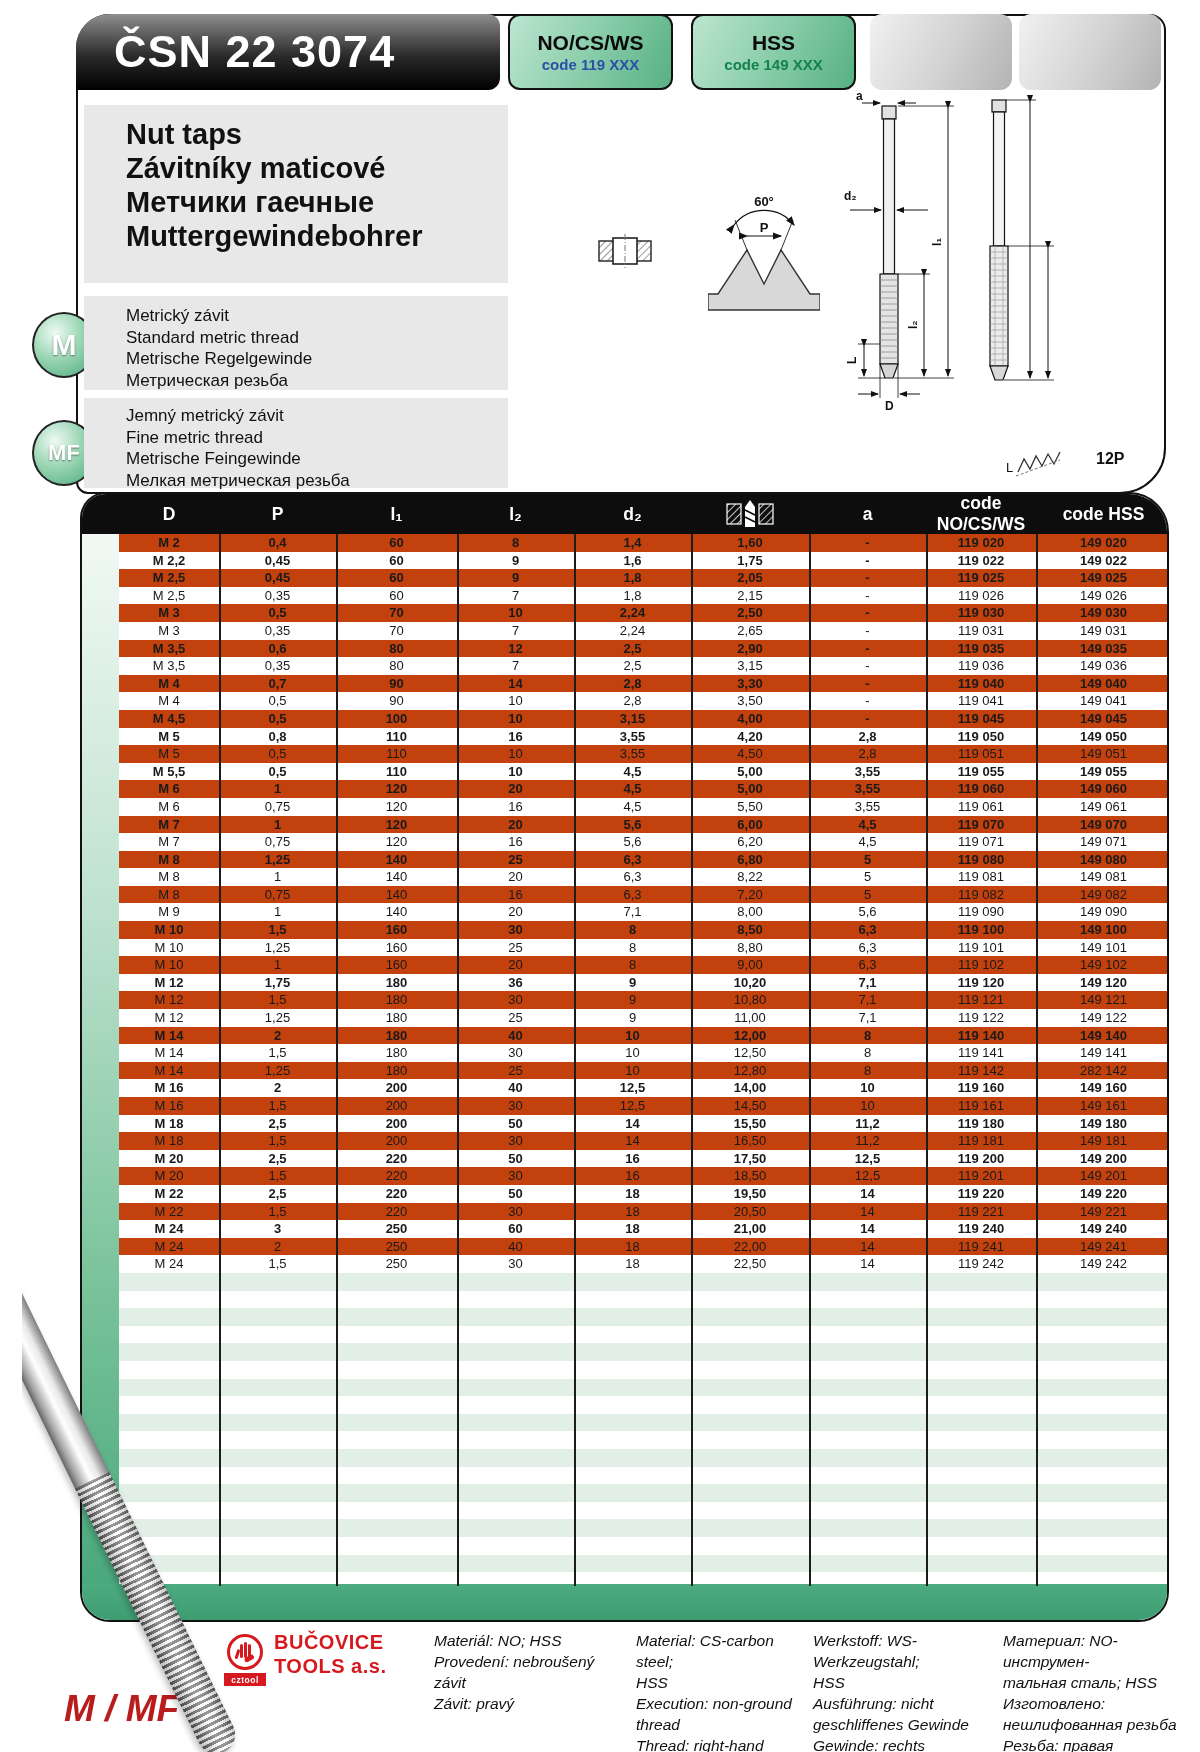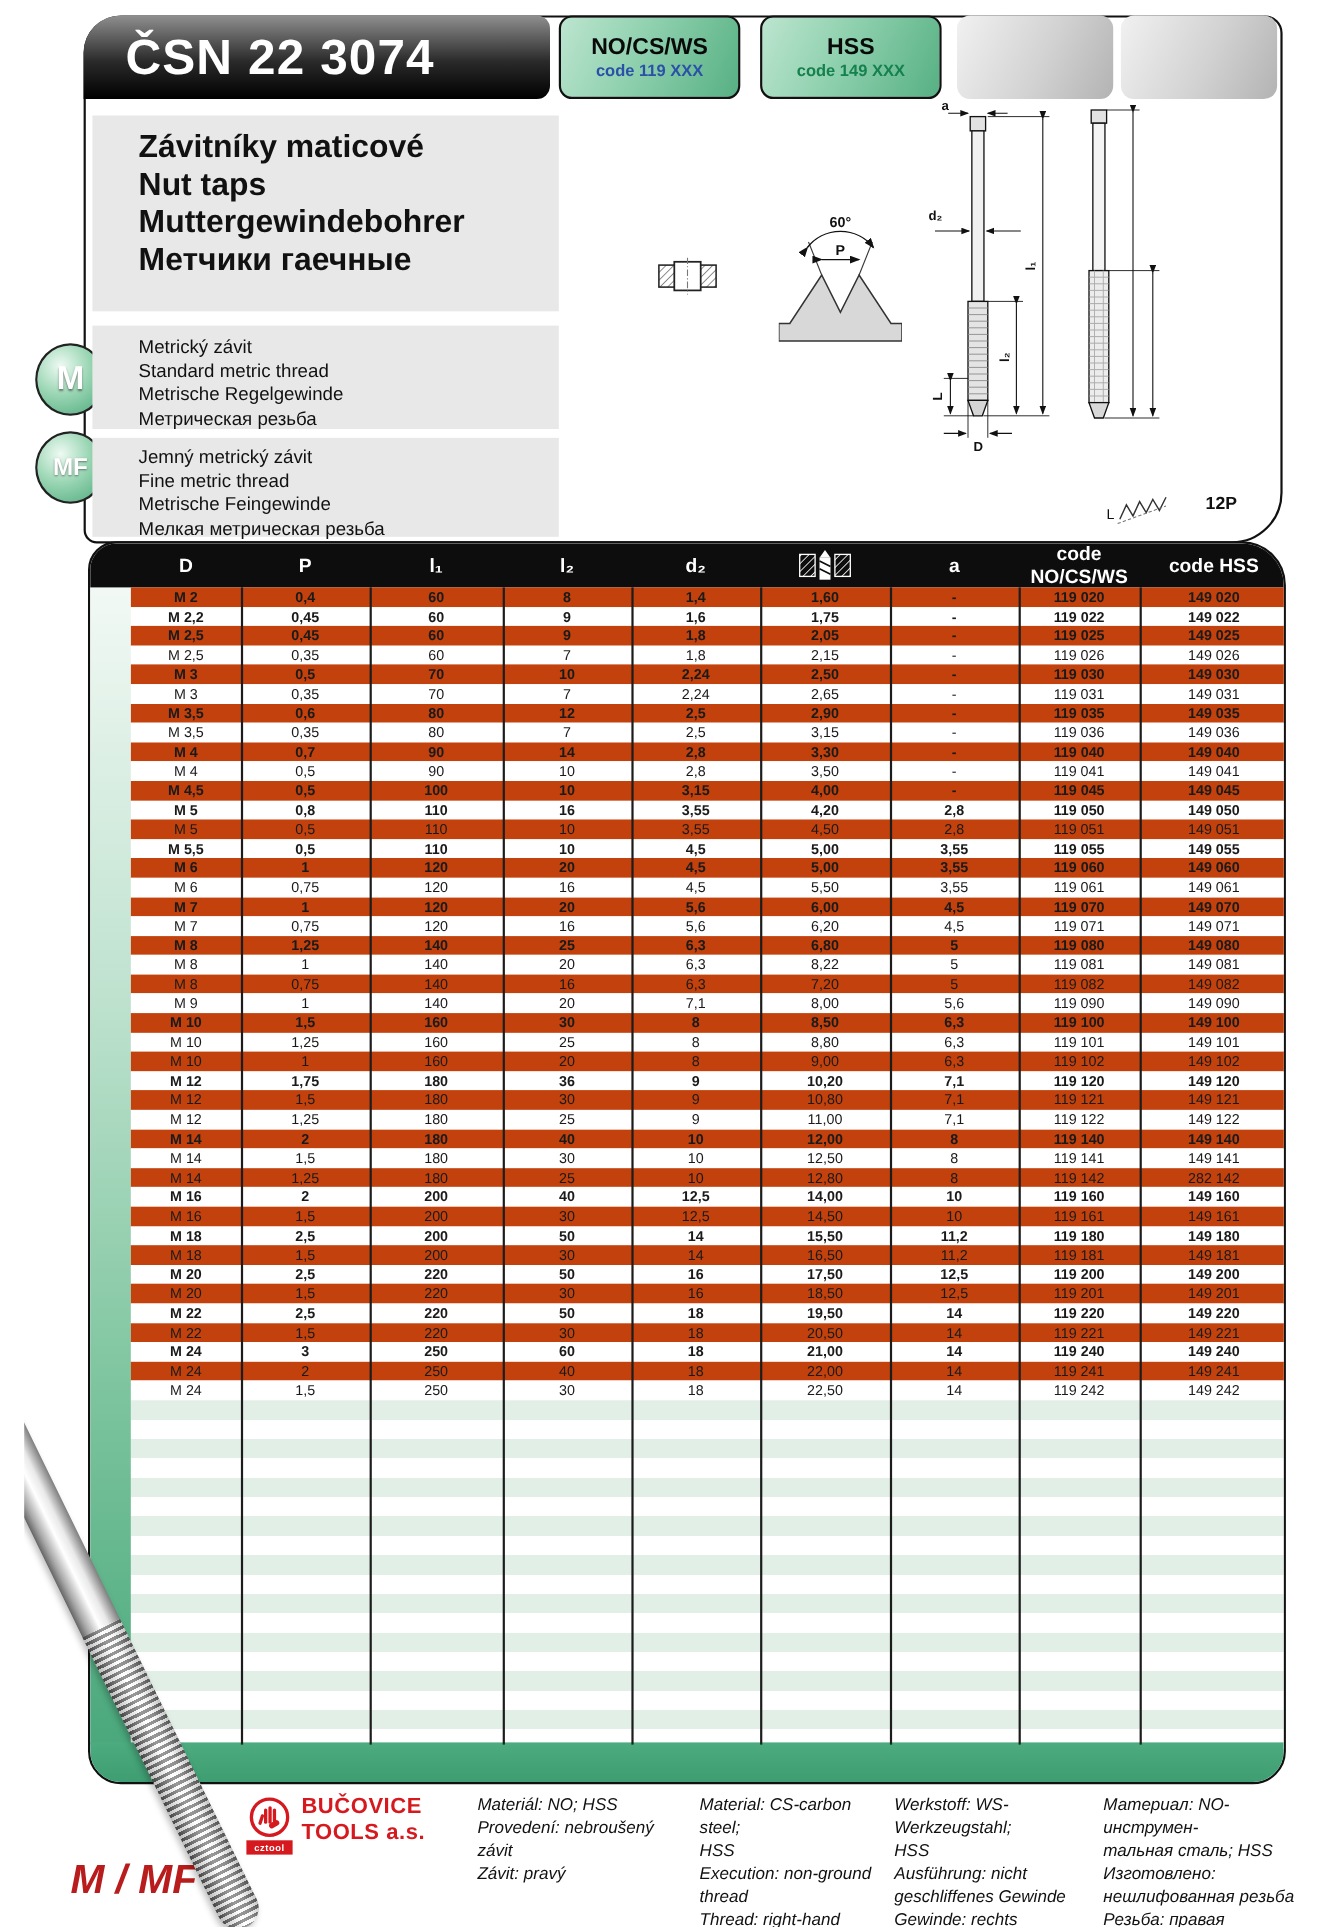--- a/index.html
+++ b/index.html
@@ -32,21 +32,21 @@
   #title-box{top:105px;height:178px;padding:12px 0 0 42px;}
   #title-box div{font-size:29px;font-weight:700;line-height:34px;}
   #m-box{top:296px;height:94px;padding:9px 0 0 42px;}
   #mf-box{top:398px;height:90px;padding:7px 0 0 42px;}
   #m-box div,#mf-box div{font-size:17px;line-height:21.5px;}
   .tcircle{left:10px;width:60px;height:62px;border:2px solid #222;border-radius:50%;
            background:radial-gradient(circle at 35% 30%,#eefaf3 0%,#9bd6b4 45%,#4aa87c 100%);
            display:flex;align-items:center;justify-content:center;color:#fff;font-weight:700;
            text-shadow:0 1px 2px rgba(0,0,0,.45);}
   #m-circle{top:312px;font-size:30px;}
-  #mf-circle{top:392px;font-size:22px;}
+  #mf-circle{top:420px;font-size:22px;}
 
   
   #tolerance{left:510px;top:432px;width:360px;text-align:center;font-size:15.5px;line-height:24px;}
 
   
   #tablebox{left:58px;top:492px;width:1089px;height:1130px;border:2.5px solid #111;
             border-radius:26px 40px 30px 30px;overflow:hidden;background:#fff;box-sizing:border-box;}
   #hbar{position:absolute;left:0;right:0;top:0;height:40px;background:#0d0d0d;}
   #hcells{position:absolute;left:37px;top:0;height:40px;display:flex;align-items:center;}
   #hcells .cell{color:#fff;font-weight:700;font-size:17.5px;text-align:center;}
@@ -106,24 +106,24 @@
     <div class="c">code 119 XXX</div>
   </div>
   <div class="abs badge" id="badge2">
     <div class="t">HSS</div>
     <div class="c">code 149 XXX</div>
   </div>
   <div class="abs greybox" id="grey1"></div>
   <div class="abs greybox" id="grey2"></div>
 
   <div class="abs panel" id="title-box">
+      <div>Nut taps</div>
       <div>Závitníky maticové</div>
-      <div>Nut taps</div>
+      <div>Метчики гаечные</div>
       <div>Muttergewindebohrer</div>
-      <div>Метчики гаечные</div>
     </div>
 
   <div class="abs tcircle" id="m-circle">
     <span>M</span>
   </div>
   <div class="abs panel" id="m-box">
       <div>Metrický závit</div>
       <div>Standard metric thread</div>
       <div>Metrische Regelgewinde</div>
       <div>Метрическая резьба</div>

